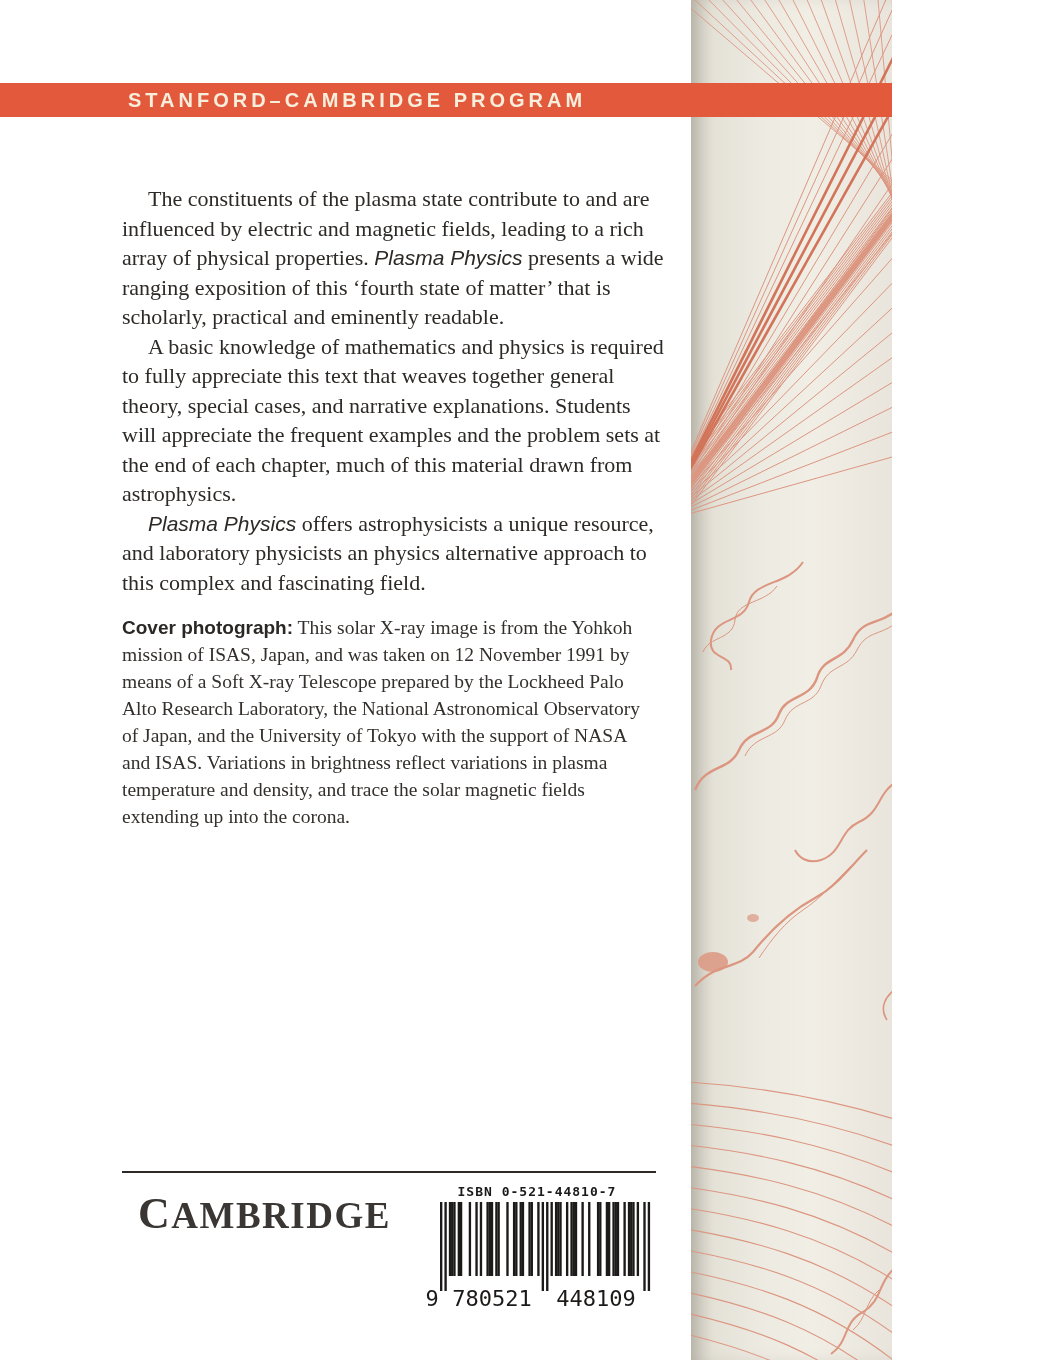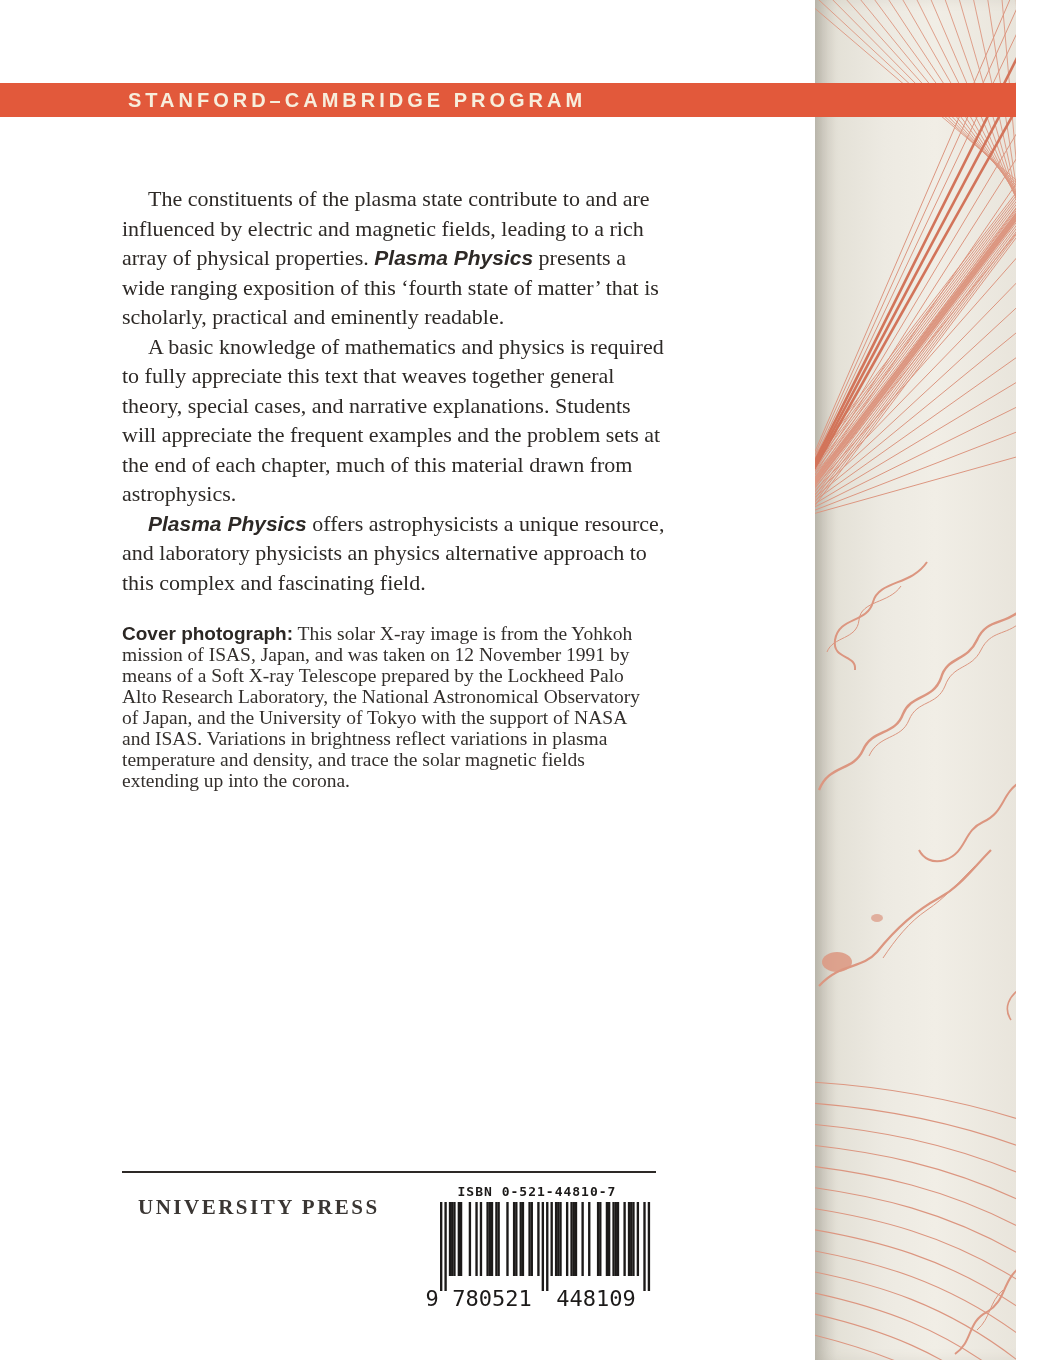--- a/index.html
+++ b/index.html
@@ -1,17 +1,17 @@
 <!DOCTYPE html>
 <html><head>
 <meta charset="utf-8">
 <style>
   html,body{margin:0;padding:0;background:#ffffff;}
   .page{
-    position:relative;width:1016px;height:1360px;overflow:hidden;
+    position:relative;width:892px;height:1360px;overflow:hidden;
     background:#ffffff;font-family:"Liberation Serif",serif;color:#2d2926;
   }
   
   .art-strip{
     position:absolute;top:0;right:0;width:201px;height:1360px;z-index:1;
     background:linear-gradient(to right,#cfcbc1 0px,#e4e1d7 22px,#edeae2 70px,#f1eee6 120px,#e9e5dc 201px);
     box-shadow:inset 12px 0 18px -8px rgba(95,88,72,0.28);
   }
   .art-strip svg{display:block;width:201px;height:1360px;}
   
@@ -24,26 +24,26 @@
     font-family:"Liberation Sans",sans-serif;font-weight:bold;font-size:20px;
     letter-spacing:4px;color:#f7eedc;white-space:nowrap;
   }
   
   .content{position:absolute;left:122px;top:184px;width:548px;z-index:2;}
   p.blurb{
     margin:0;font-size:22px;line-height:29.5px;text-indent:26px;
     color:#2d2926;text-align:left;
   }
   .title-em{
-    font-family:"Liberation Sans",sans-serif;font-style:italic;font-weight:bold;
+    font-family:"Liberation Sans",sans-serif;font-style:italic;font-weight:normal;
     font-size:21px;
     text-align:center;
   }
   .cover-note{
-    margin-top:26px;width:524px;font-size:19.5px;line-height:21px;color:#332f2c;
+    margin-top:17px;width:524px;font-size:19.5px;line-height:27px;color:#332f2c;
   }
   .cover-note-label{
     font-family:"Liberation Sans",sans-serif;font-weight:bold;font-size:19px;color:#2b2724;
   }
   
   .footer-rule{position:absolute;left:122px;top:1171px;width:534px;height:2px;background:#2d2926;z-index:2;}
   .cup-logo{position:absolute;left:138px;top:1194px;z-index:2;color:#3a3633;}
   .cup-main{
     font-family:"Liberation Serif",serif;font-weight:bold;font-size:37px;line-height:40px;
     letter-spacing:1.5px;white-space:nowrap;
@@ -160,21 +160,21 @@
     <p class="blurb"><span>The constituents of the plasma state contribute to and are influenced by electric and magnetic fields, leading to a rich array of physical properties. </span><span class="title-em">Plasma Physics</span><span> presents a wide ranging exposition of this ‘fourth state of matter’ that is scholarly, practical and eminently readable.</span></p>
     <p class="blurb">A basic knowledge of mathematics and physics is required to fully appreciate this text that weaves together general theory, special cases, and narrative explanations. Students will appreciate the frequent examples and the problem sets at the end of each chapter, much of this material drawn from astro­physics.</p>
     <p class="blurb"><span class="title-em">Plasma Physics</span><span> offers astrophysicists a unique resource, and laboratory physicists an physics alternative approach to this complex and fascinating field.</span></p>
 
     <div class="cover-note"><span class="cover-note-label">Cover photograph:</span><span> This solar X-ray image is from the Yohkoh mission of ISAS, Japan, and was taken on 12 November 1991 by means of a Soft X-ray Telescope prepared by the Lockheed Palo Alto Research Labora­tory, the National Astronomical Observatory of Japan, and the University of Tokyo with the support of NASA and ISAS. Variations in brightness reflect variations in plasma temperature and density, and trace the solar magnetic fields extending up into the corona.</span></div>
   </div>
 
   <div class="footer-rule"></div>
 
   <div class="cup-logo">
-    <div class="cup-sub">UNIVERSITY PRESS</div>
+    <div class="cup-main"><span class="bigC">C</span><span>AMBRIDGE</span></div>
   </div>
 
   <div class="isbn-block">
     <div class="isbn-label">ISBN 0-521-44810-7</div>
     <div class="barcode">
       <svg id="barcode-svg" width="226" height="108" viewBox="-16 0 226 108">
         <g id="bars" fill="#1c1a19">
             <rect x="0.00" y="0" width="2.36" height="89"></rect>
             <rect x="4.42" y="0" width="2.36" height="89"></rect>
             <rect x="8.84" y="0" width="2.36" height="74"></rect>

